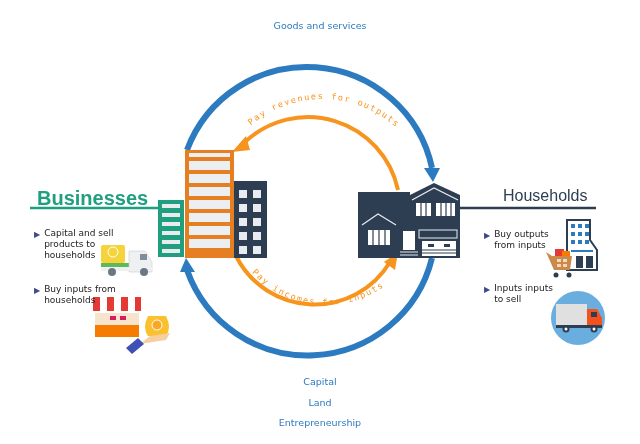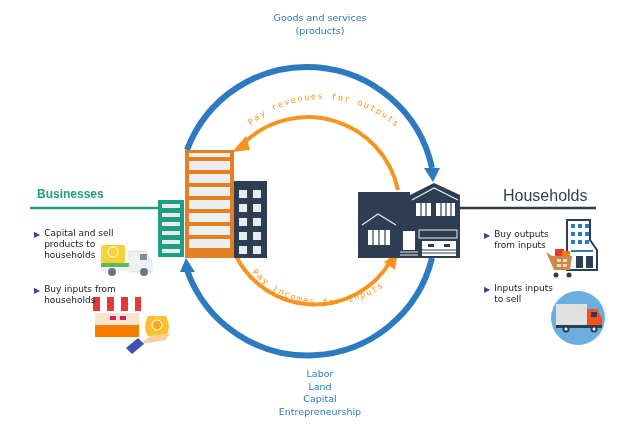--- a/index.html
+++ b/index.html
@@ -1,20 +1,20 @@
 <!DOCTYPE html>
 <html><head>
   <meta charset="utf-8">
   <style>
     html, body { margin: 0; padding: 0; background: #ffffff; }
     body { width: 640px; height: 444px; position: relative; overflow: hidden; font-family: "DejaVu Sans", sans-serif; }
     .abs { position: absolute; }
     .title-big { font-family: "Liberation Sans", sans-serif; font-size: 15px; color: #2c7ac0; text-align: center; font-weight: normal; letter-spacing: 0.2px; }
-    .sub-text { font-family: "DejaVu Sans", sans-serif; font-size: 9.5px; color: #2c7ac0; text-align: center; line-height: 12.5px; }
-    .section-title { font-family: "Liberation Sans", sans-serif; font-size: 12px; font-weight: bold; }
+    .sub-text { font-family: "DejaVu Sans", sans-serif; font-size: 9.5px; color: #2c7ac0; text-align: center; line-height: 12.5px; margin-top: 8px; }
+    .section-title { font-family: "Liberation Sans", sans-serif; font-size: 20px; font-weight: bold; }
     .bullet { font-family: "DejaVu Sans", sans-serif; font-size: 9px; color: #222; line-height: 11px; display: flex; }
     .bullet .tri { color: #3b4a8c; font-size: 8px; margin-right: 4px; margin-top: 1px; }
     svg text { font-family: "DejaVu Sans Mono", monospace; }
   </style>
 </head>
 <body>
 
 <svg class="abs" style="left:0;top:0" width="640" height="444">
   <defs>
     <path id="revPath" d="M 248 128 A 110 110 0 0 1 408 140"></path>
@@ -183,27 +183,25 @@
     <rect x="556" y="325" width="46" height="3" fill="#2e3e52"></rect>
     <circle cx="566" cy="329" r="3.5" fill="#2e3e52"></circle>
     <circle cx="566" cy="329" r="1.5" fill="#fff"></circle>
     <circle cx="594" cy="329" r="3.5" fill="#2e3e52"></circle>
     <circle cx="594" cy="329" r="1.5" fill="#fff"></circle>
   </g>
 </svg>
 
 <div class="abs" style="left:240px;top:12px;width:160px;">
   <div class="sub-text">Goods and services</div>
-  <div class="sub-text">(products)</div>
 </div>
 
 <div class="abs" style="left:240px;top:368px;width:160px;">
-  <div class="sub-text">Labor</div>
+  <div class="sub-text">Capital</div>
   <div class="sub-text">Land</div>
-  <div class="sub-text">Capital</div>
   <div class="sub-text">Entrepreneurship</div>
 </div>
 
 <div class="abs section-title" style="left:37px;top:187px;color:#1f9e80;">Businesses</div>
 
 <div class="abs bullet" style="left:34px;top:228px;">
   <span class="tri">▶</span>
   <div>
     <div>Capital and sell</div>
     <div>products to</div>

